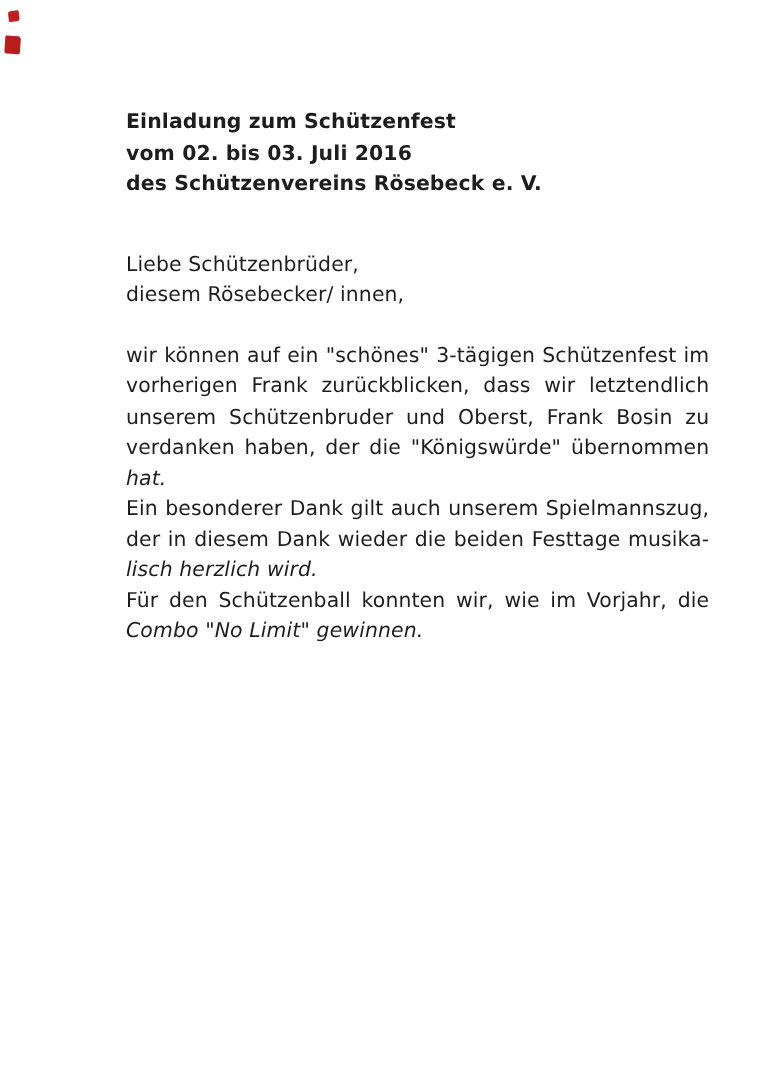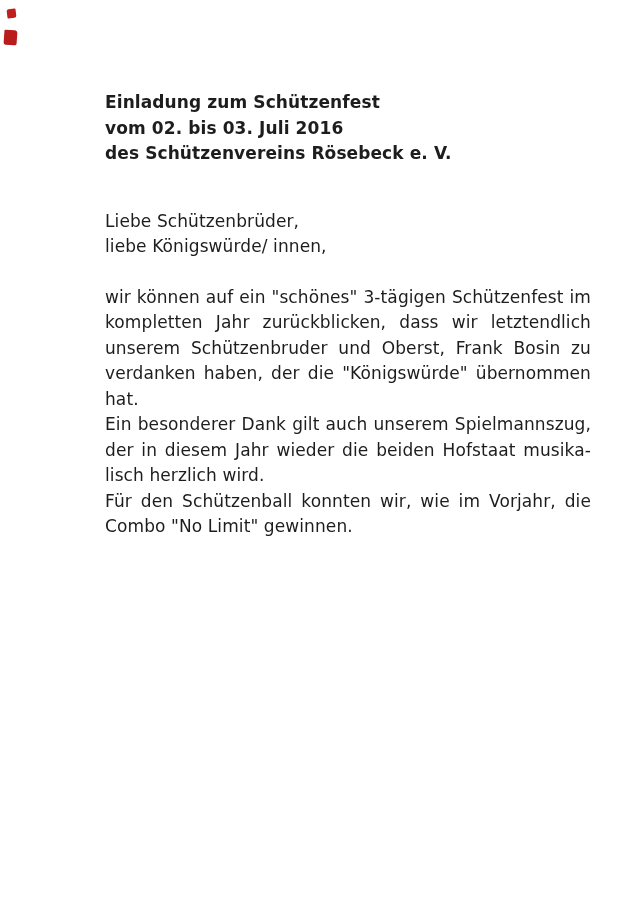--- a/index.html
+++ b/index.html
@@ -65,20 +65,21 @@
   }
 
   
   .para.justified .line {
     text-align: justify;
     text-align-last: justify;
   }
   .para.justified .line.last {
     text-align: left;
     text-align-last: left;
+    font-style: italic;
   }
 
   
   .paragraphs .para:nth-child(4) { margin-top: 30px; }
   .paragraphs .para:nth-child(5) { margin-top: 24px; }
 </style>
 </head>
 <body>
 
 <div class="sheet">
@@ -89,34 +90,34 @@
   <div class="text-block">
 
     <div class="letter-header">
         <div class="line">Einladung zum Schützenfest</div>
         <div class="line">vom 02. bis 03. Juli 2016</div>
         <div class="line">des Schützenvereins Rösebeck e. V.</div>
       </div>
 
     <div class="letter-salutation">
         <div class="line">Liebe Schützenbrüder,</div>
-        <div class="line">liebe Königswürde/ innen,</div>
+        <div class="line">diesem Rösebecker/ innen,</div>
       </div>
 
     <div class="paragraphs">
         <div class="para justified">
           <div class="line">wir können auf ein "schönes" 3-tägigen Schützenfest im</div>
-          <div class="line">kompletten Jahr zurückblicken, dass wir letztendlich</div>
+          <div class="line">vorherigen Frank zurückblicken, dass wir letztendlich</div>
           <div class="line">unserem Schützenbruder und Oberst, Frank Bosin zu</div>
           <div class="line">verdanken haben, der die "Königswürde" übernommen</div>
           <div class="line last">hat.</div>
         </div>
         <div class="para justified">
           <div class="line">Ein besonderer Dank gilt auch unserem Spielmannszug,</div>
-          <div class="line">der in diesem Jahr wieder die beiden Hofstaat musika-</div>
+          <div class="line">der in diesem Dank wieder die beiden Festtage musika-</div>
           <div class="line last">lisch herzlich wird.</div>
         </div>
         <div class="para justified">
           <div class="line">Für den Schützenball konnten wir, wie im Vorjahr, die</div>
           <div class="line last">Combo "No Limit" gewinnen.</div>
         </div>
       </div>
 
   </div>
 </div>

